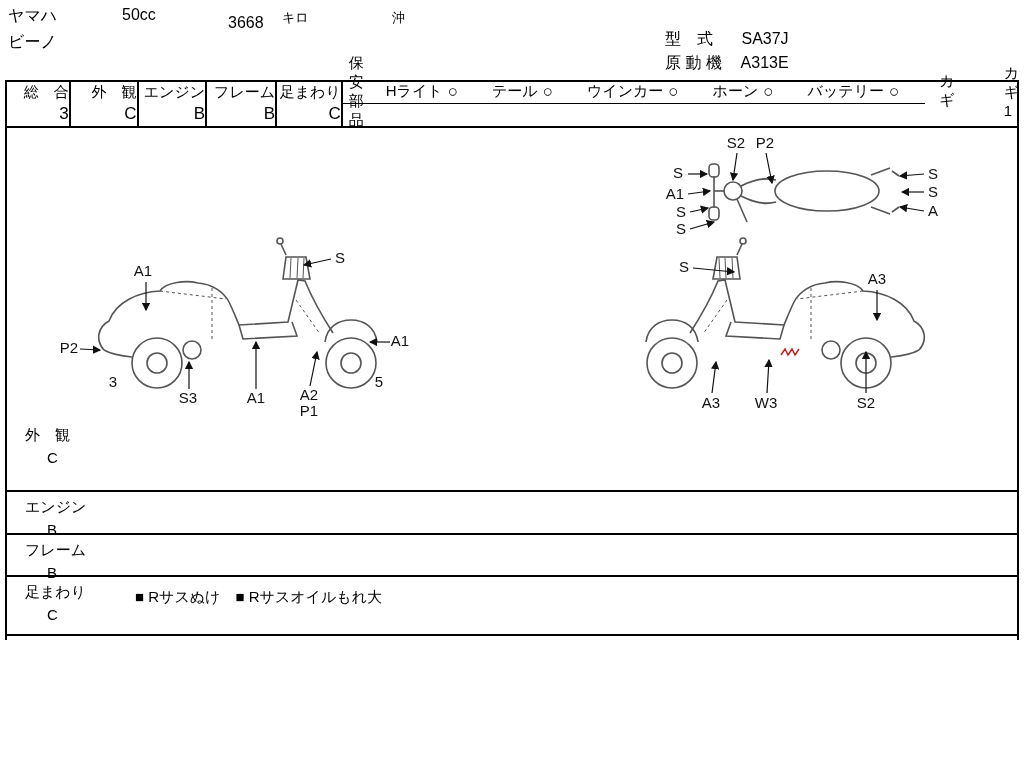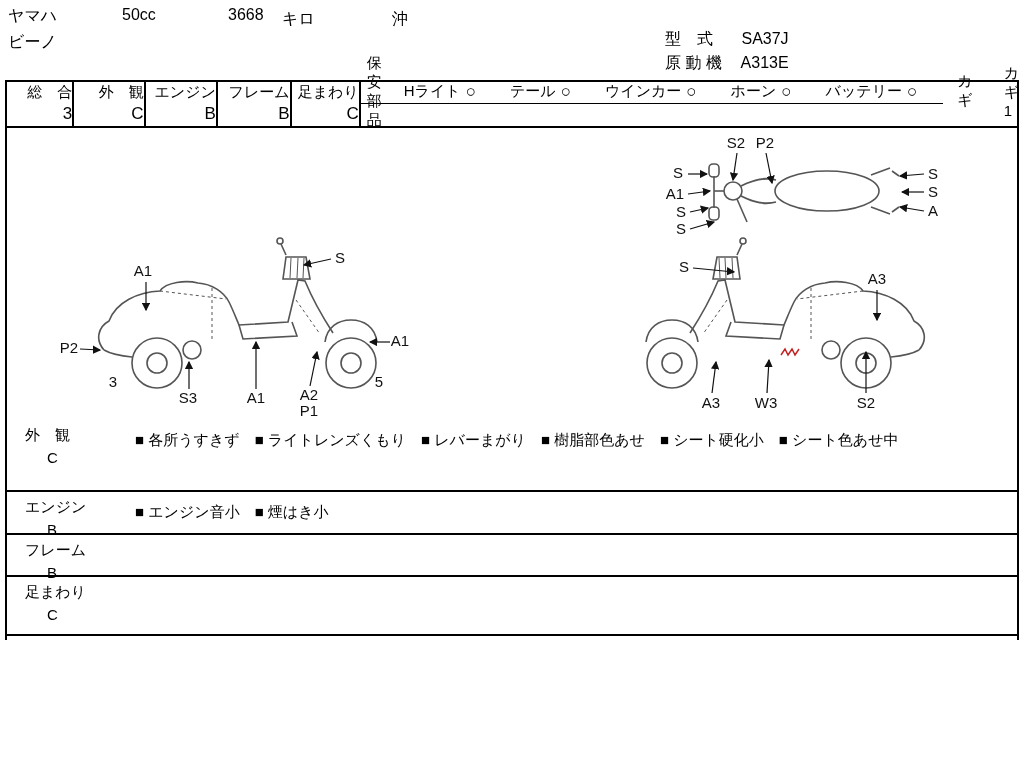--- a/index.html
+++ b/index.html
@@ -2,37 +2,37 @@
 <html><head>
 <meta charset="utf-8">
 <style>
   * { margin:0; padding:0; box-sizing:border-box; }
   body { background:#fff; font-family:"Liberation Sans","DejaVu Sans",sans-serif; color:#000; }
   .sheet { position:relative; width:1024px; height:640px; background:#fff; overflow:hidden; }
 
   
   .header { position:absolute; left:0; top:0; width:1024px; height:80px; font-size:16px; }
   .hpos { position:absolute; white-space:nowrap; }
-  .small { font-size:16px; }
+  .small { font-size:13px; }
   .hlabel { display:inline-block; width:72px; }
 
   
   .frame { position:absolute; left:5px; top:80px; width:1014px; height:685px; border:2px solid #000; }
   .grade-row { position:absolute; left:5px; top:80px; width:1014px; height:48px; border-bottom:2px solid #000; display:flex; }
   .grade-box { border-right:2px solid #000; text-align:right; display:flex; flex-direction:column; justify-content:center; }
   .g-label { font-size:15px; line-height:22px; }
   .g-value { font-size:17px; line-height:22px; }
   .gb0{width:90px;} .gb1{width:93px;} .gb2{width:94px;} .gb3{width:96px;} .gb4{width:90px;}
   .safety-box { flex:1; display:flex; font-size:15px; }
   .safety-top { height:24px; border-bottom:1.5px solid #000; display:flex; align-items:center; padding-left:6px; }
   .safety-title { margin-right:14px; }
   .safety-item { display:flex; align-items:center; margin-right:26px; white-space:nowrap;margin-left:8px; }
   .mark { font-size:17px; margin-left:5px; line-height:1; }
   .safety-bottom { height:22px; display:flex; align-items:center; padding-left:14px; }
-  .key-label { margin-right:16px; }
+  .key-label { margin-right:34px; }
 
   
   .diagram-svg { position:absolute; left:0; top:0; width:1024px; height:768px; pointer-events:none; }
 
   
   .comments { position:absolute; left:5px; top:420px; width:1014px; }
   .c-row { display:flex; border-bottom:2px solid #000; }
   .c-cat { width:130px; padding-top:6px; font-size:15px; }
   .c-cat .cat-label { padding-left:20px; white-space:pre; }
   .c-cat .cat-grade { padding-left:42px; margin-top:4px; }
@@ -43,21 +43,21 @@
   .ann { font-size:15px; fill:#111; }
 </style>
 </head>
 <body>
 
 <div class="sheet">
 
   <div class="header">
     <span class="hpos" style="left:8px; top:6px;">ヤマハ</span>
     <span class="hpos" style="left:122px; top:6px;">50cc</span>
-    <span class="hpos" style="left:228px; top:6px;">3668</span>
+    <span class="hpos" style="left:228px; top:14px;">3668</span>
     <span class="hpos small" style="left:282px; top:9px;">キロ</span>
     <span class="hpos small" style="left:392px; top:9px;">沖</span>
     <span class="hpos" style="left:8px; top:32px;">ビーノ</span>
 
     <span class="hpos" style="left:665px; top:29px;">
       <span class="hlabel">型　式</span>
       <span>SA37J</span>
     </span>
     <span class="hpos" style="left:665px; top:53px;">
       <span class="hlabel">原 動 機</span>
@@ -221,40 +221,39 @@
       <text class="ann" x="866" y="408">S2</text>
     </g>
   </svg>
 
   <div class="comments">
     <div class="c-row r0">
       <div class="c-cat">
         <div class="cat-label">外　観</div>
         <div class="cat-grade">C</div>
       </div>
-      <div class="c-text">■ 各所うすきず　■ ライトレンズくもり　■ レバーまがり　■ 樹脂部色あせ　■ シート硬化小　■ シート色あせ中</div>
     </div>
     <div class="c-row r1">
       <div class="c-cat">
         <div class="cat-label">エンジン</div>
         <div class="cat-grade">B</div>
       </div>
-      <div class="c-text">■ エンジン音小　■ 煙はき小</div>
     </div>
     <div class="c-row r2">
       <div class="c-cat">
         <div class="cat-label">フレーム</div>
         <div class="cat-grade">B</div>
       </div>
     </div>
     <div class="c-row r3">
       <div class="c-cat">
         <div class="cat-label">足まわり</div>
         <div class="cat-grade">C</div>
       </div>
+      <div class="c-text">■ Rサスぬけ　■ Rサスオイルもれ大</div>
     </div>
     <div class="c-row r4">
       <div class="c-text"></div>
     </div>
     <div class="c-row empty1"></div>
     <div class="c-row empty2"></div>
   </div>
 
 </div>
 

